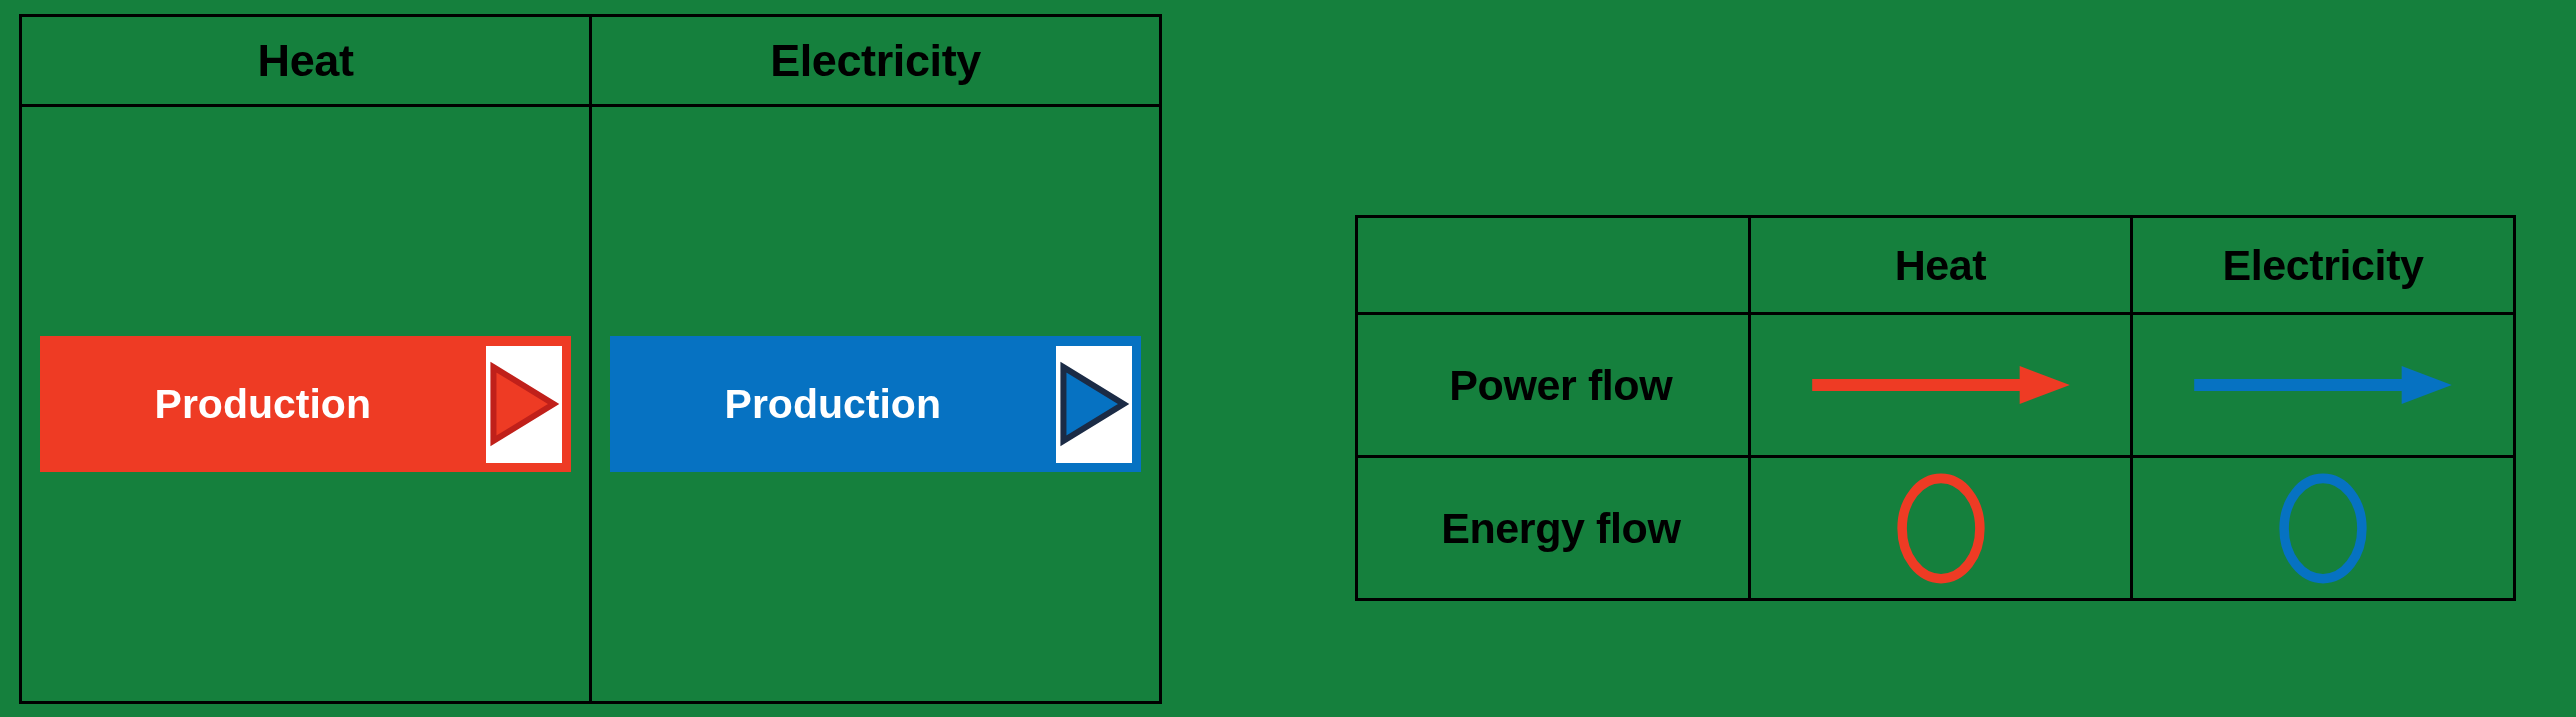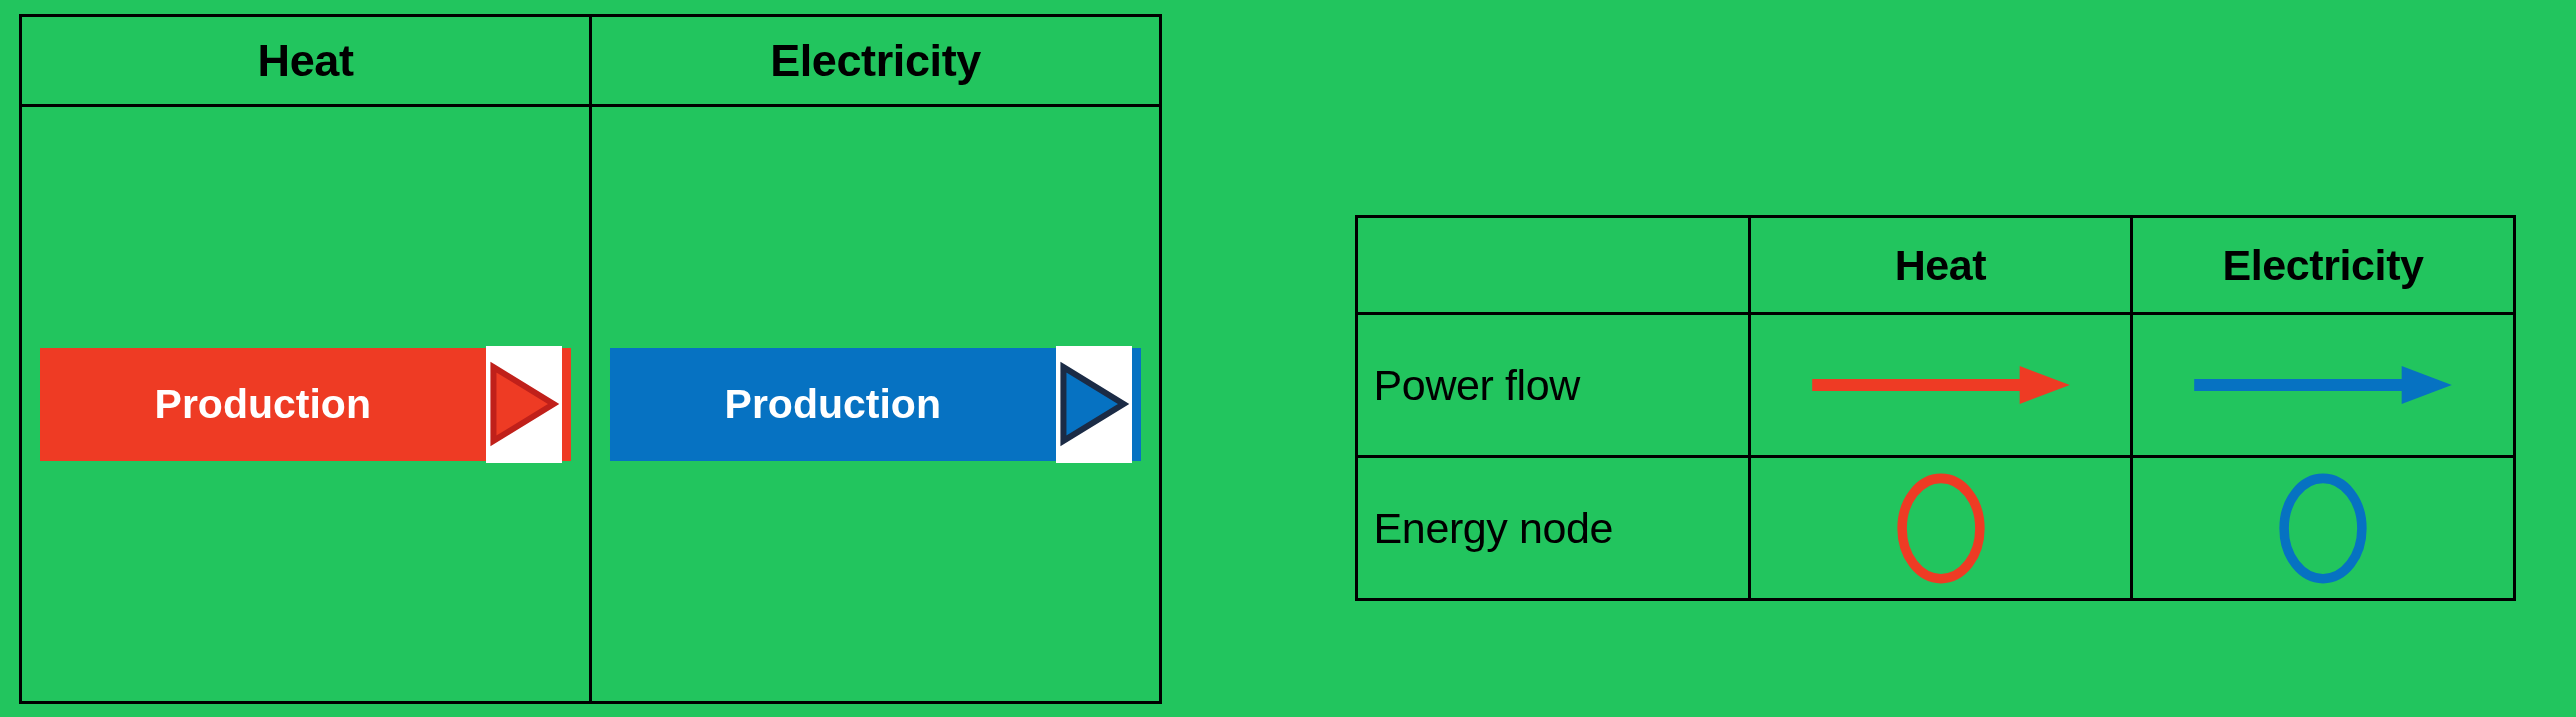--- a/index.html
+++ b/index.html
@@ -3,21 +3,21 @@
 <meta charset="utf-8">
 <style>
   * { box-sizing: border-box; margin: 0; padding: 0; }
   html, body {
     width: 2576px;
     height: 718px;
     background: #ffffff;
     font-family: "Liberation Sans", sans-serif;
     overflow: hidden;
   }
-  .canvas { position: relative; width: 2576px; height: 718px; background: #22c55e; }
+  .canvas { position: relative; width: 2576px; height: 718px; background: #15803d; }
 
   
   .legend-table {
     position: absolute;
     left: 19px;
     top: 14px;
     width: 1143px;
     height: 690px;
     border-collapse: collapse;
     table-layout: fixed;
@@ -33,21 +33,21 @@
     font-size: 45px;
     font-weight: bold;
     color: #000;
     letter-spacing: -0.4px;
   }
   .legend-table td.bar-cell { height: 200px; }
 
   .bar {
     position: relative;
     width: 531px;
-    height: 113px;
+    height: 136px;
     margin: 0 auto;
     display: flex;
     align-items: center;
   }
   .bar.heat { background: #ee3b24; }
   .bar.elec { background: #0672c2; }
 
   .bar-label {
     flex: 1 1 auto;
     font-size: 41px;
@@ -96,23 +96,23 @@
   .symbol-table th {
     height: 97px;
     font-size: 43px;
     font-weight: bold;
     color: #000;
     text-align: center;
     letter-spacing: -0.4px;
   }
   .symbol-table td.row-head {
     font-size: 43px;
-    font-weight: normal;
+    font-weight: bold;
     color: #000;
-    text-align: left;
+    text-align: center;
     padding-left: 15.6px;
     letter-spacing: -0.4px;
     white-space: nowrap;
   }
   .symbol-table td.sym-cell {
     height: 143px;
     text-align: center;
   }
   .sym-wrap { display: flex; align-items: center; justify-content: center; }
   .sym-wrap svg { display: block; }
@@ -178,21 +178,21 @@
         </td>
         <td class="sym-cell">
           <span class="sym-wrap">
             <svg width="268" height="52" viewBox="0 0 310 60">
               <path d="M6,23 L246,23 L246,8 L304,30 L246,52 L246,37 L6,37 Z" fill="#0672c2" stroke="none"></path>
             </svg>
           </span>
         </td>
       </tr>
       <tr>
-        <td class="row-head">Energy node</td>
+        <td class="row-head">Energy flow</td>
         <td class="sym-cell">
           <span class="sym-wrap">
             <svg width="104" height="121" viewBox="0 0 120 140">
               <ellipse cx="60" cy="70" rx="45" ry="58" fill="none" stroke="#ee3b24" stroke-width="11"></ellipse>
             </svg>
           </span>
         </td>
         <td class="sym-cell">
           <span class="sym-wrap">
             <svg width="104" height="121" viewBox="0 0 120 140">

